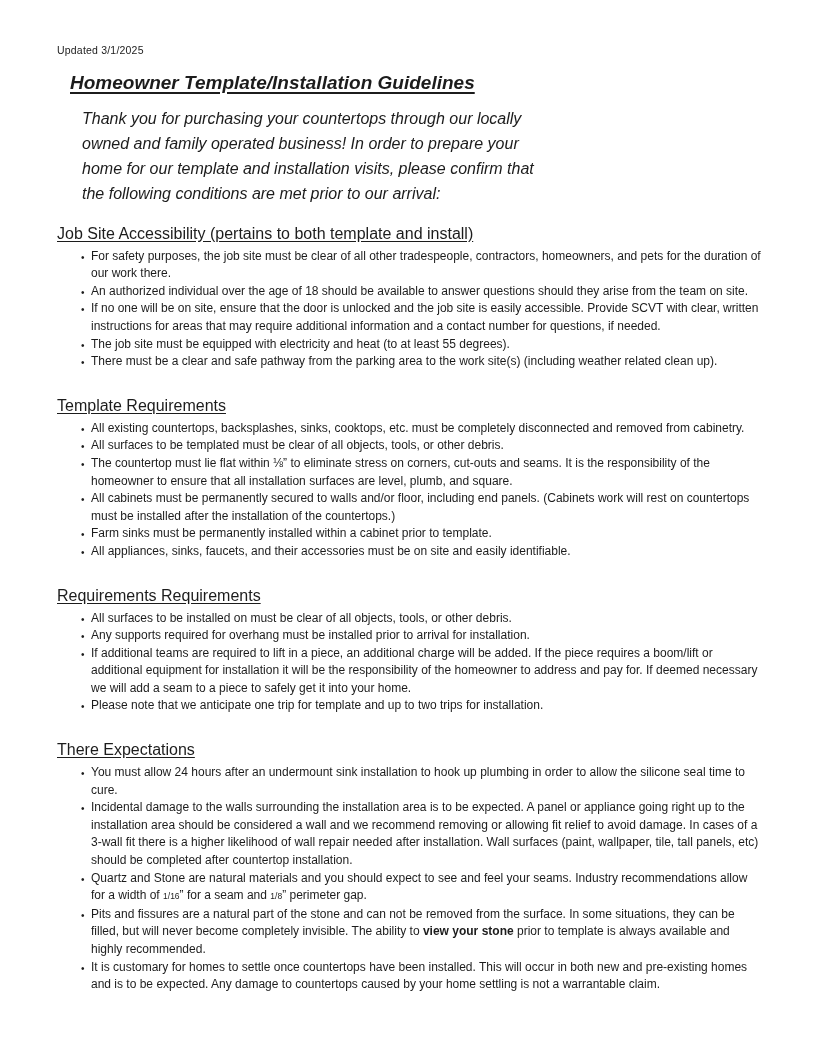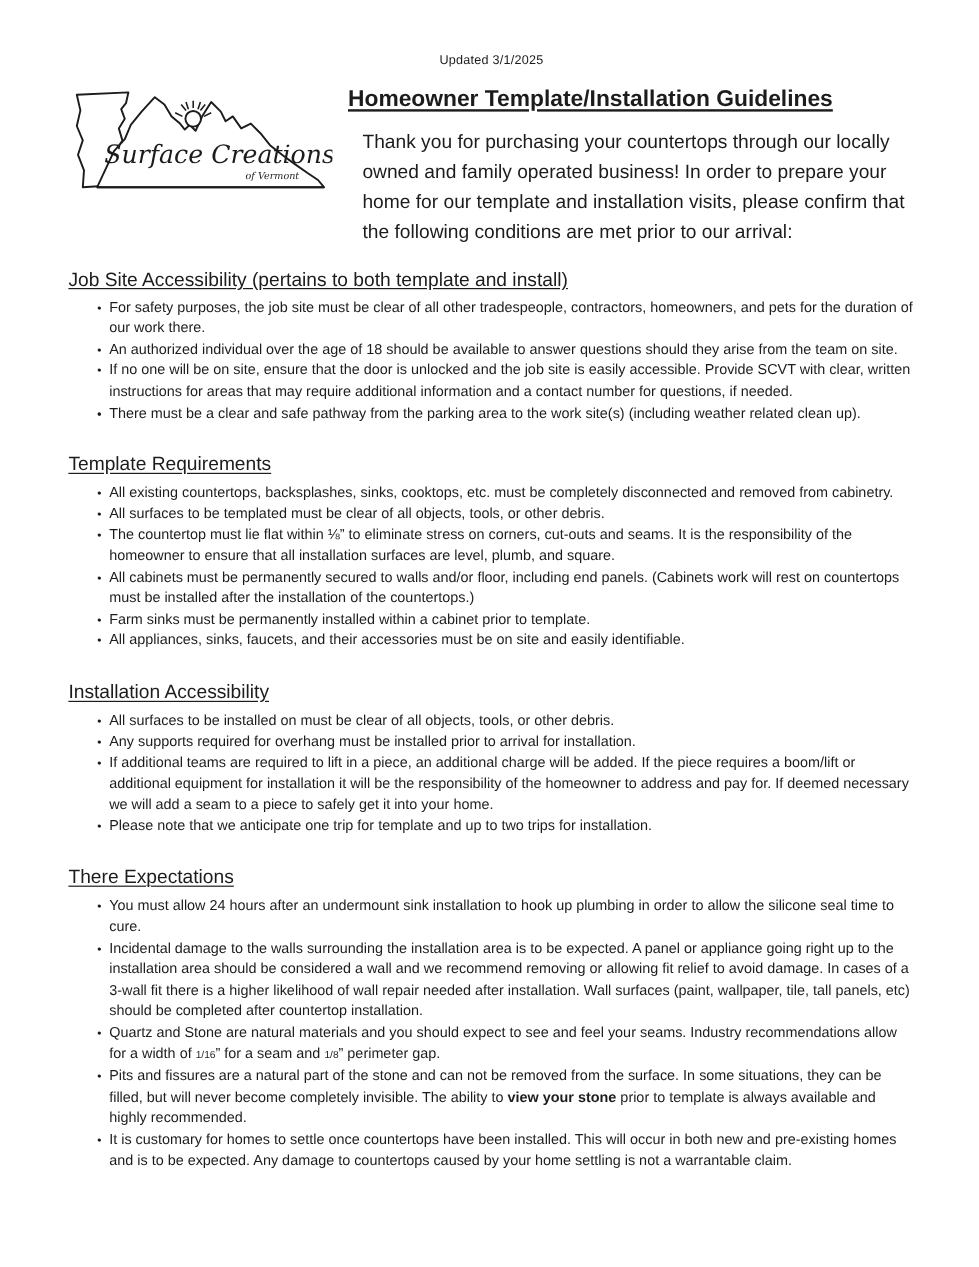--- a/index.html
+++ b/index.html
@@ -3,27 +3,27 @@
 <meta charset="utf-8">
 <style>
   html,body { margin:0; padding:0; background:#e8e8e8; }
   .page {
     width:816px; height:1056px; margin:0 auto; background:#ffffff;
     box-sizing:border-box; padding:42px 54px 0 57px; position:relative;
     font-family:"Liberation Sans","DejaVu Sans",sans-serif; color:#1c1c1c;
     overflow:hidden;
   }
   .updated {
-    text-align:center; font-size:10.5px; letter-spacing:.2px;
+    text-align:left; font-size:10.5px; letter-spacing:.2px;
     color:#1b1b1b; margin:2px 0 16px 0;
   }
   .header-row { display:flex; align-items:flex-start; margin-top:4px; }
   .logo-wrap { width:220px; height:90px; flex:none; }
   .logo-wrap svg { display:block; }
-  .title-col { margin-left:13px; width:482px; }
+  .title-col { margin-left:13px; width:482px;font-style:italic; }
   h1.doc-title {
     font-size:19px; line-height:1.2; margin:0; font-weight:bold;
     text-decoration:underline; text-decoration-thickness:2px; text-underline-offset:3px;
   }
   .intro { font-size:16px; line-height:1.56; margin-top:12px;margin-left:12px; }
   .section { margin-top:26px; }
   .section:first-of-type { margin-top:18px; }
   .section h2 {
     font-size:16px; font-weight:normal; margin:0 0 5px 0;
     text-decoration:underline; text-underline-offset:2px;
@@ -41,74 +41,50 @@
   }
 </style>
 </head>
 <body>
 
 <div class="page">
 
   <div class="updated">Updated 3/1/2025</div>
 
   <div class="header-row">
-    <div class="logo-wrap">
-      <svg width="220" height="90" viewBox="0 0 220 90">
-        <g fill="#ffffff" stroke="#1c1c1c" stroke-width="1.6" stroke-linejoin="round">
-
-          <path d="M7,7 L50,5 L48,14 L44,19 L47,27 L42,35 L45,45 L40,53 L44,63 L41,72 L45,82 L12,84 L13,70 L8,57 L12,45 L7,33 L10,20 Z"></path>
-
-          <path d="M24,84 L38,54 L47,44 L52,32 L61,21 L72,9 L80,15 L86,25 L93,31 L97,36 L101,32 L106,37 L112,24 L119,13 L127,21 L131,29 L137,25 L144,35 L152,31 L160,39 L168,49 L178,57 L189,65 L199,72 L208,78 L213,84 Z"></path>
-
-          <circle cx="104" cy="27" r="6.5"></circle>
-          <g stroke-width="1.3">
-            <line x1="104" y1="18" x2="104" y2="12"></line>
-            <line x1="98" y1="20" x2="94" y2="15"></line>
-            <line x1="110" y1="20" x2="114" y2="15"></line>
-            <line x1="95" y1="25" x2="89" y2="22"></line>
-            <line x1="113" y1="25" x2="119" y2="22"></line>
-            <line x1="100" y1="19" x2="98" y2="13"></line>
-            <line x1="108" y1="19" x2="110" y2="13"></line>
-          </g>
-        </g>
-        <text class="logo-script" x="126" y="64" font-size="21" text-anchor="middle" fill="#1c1c1c">Surface Creations</text>
-        <text class="logo-script" x="170" y="77" font-size="8" text-anchor="middle" fill="#1c1c1c">of Vermont</text>
-        <line x1="24" y1="84" x2="213" y2="84" stroke="#1c1c1c" stroke-width="1.6"></line>
-      </svg>
-    </div>
     <div class="title-col">
       <h1 class="doc-title">Homeowner Template/Installation Guidelines</h1>
       <div class="intro">Thank you for purchasing your countertops through our locally owned and family operated business! In order to prepare your home for our template and installation visits, please confirm that the following conditions are met prior to our arrival:</div>
     </div>
   </div>
 
   <div id="sections">
       <section class="section">
         <h2>Job Site Accessibility (pertains to both template and install)</h2>
         <ul class="bullets">
           <li><span class="marker">•</span><span><span>For safety purposes, the job site must be clear of all other tradespeople, contractors, homeowners, and pets for the duration of our work there.</span></span></li>
           <li><span class="marker">•</span><span><span>An authorized individual over the age of 18 should be available to answer questions should they arise from the team on site.</span></span></li>
           <li><span class="marker">•</span><span><span>If no one will be on site, ensure that the door is unlocked and the job site is easily accessible. Provide SCVT with clear, written instructions for areas that may require additional information and a contact number for questions, if needed.</span></span></li>
-          <li><span class="marker">•</span></li>
+          <li><span class="marker">•</span><span><span>The job site must be equipped with electricity and heat (to at least 55 degrees).</span></span></li>
           <li><span class="marker">•</span><span><span>There must be a clear and safe pathway from the parking area to the work site(s) (including weather related clean up).</span></span></li>
         </ul>
       </section>
       <section class="section">
         <h2>Template Requirements</h2>
         <ul class="bullets">
           <li><span class="marker">•</span><span><span>All existing countertops, backsplashes, sinks, cooktops, etc. must be completely disconnected and removed from cabinetry.</span></span></li>
           <li><span class="marker">•</span><span><span>All surfaces to be templated must be clear of all objects, tools, or other debris.</span></span></li>
           <li><span class="marker">•</span><span><span>The countertop must lie flat within ⅛” to eliminate stress on corners, cut-outs and seams. It is the responsibility of the homeowner to ensure that all installation surfaces are level, plumb, and square.</span></span></li>
           <li><span class="marker">•</span><span><span>All cabinets must be permanently secured to walls and/or floor, including end panels. (Cabinets work will rest on countertops must be installed after the installation of the countertops.)</span></span></li>
           <li><span class="marker">•</span><span><span>Farm sinks must be permanently installed within a cabinet prior to template.</span></span></li>
           <li><span class="marker">•</span><span><span>All appliances, sinks, faucets, and their accessories must be on site and easily identifiable.</span></span></li>
         </ul>
       </section>
       <section class="section">
-        <h2>Installation Accessibility</h2>
+        <h2>Requirements Requirements</h2>
         <ul class="bullets">
           <li><span class="marker">•</span><span><span>All surfaces to be installed on must be clear of all objects, tools, or other debris.</span></span></li>
           <li><span class="marker">•</span><span><span>Any supports required for overhang must be installed prior to arrival for installation.</span></span></li>
           <li><span class="marker">•</span><span><span>If additional teams are required to lift in a piece, an additional charge will be added. If the piece requires a boom/lift or additional equipment for installation it will be the responsibility of the homeowner to address and pay for. If deemed necessary we will add a seam to a piece to safely get it into your home.</span></span></li>
           <li><span class="marker">•</span><span><span>Please note that we anticipate one trip for template and up to two trips for installation.</span></span></li>
         </ul>
       </section>
       <section class="section">
         <h2>There Expectations</h2>
         <ul class="bullets">

